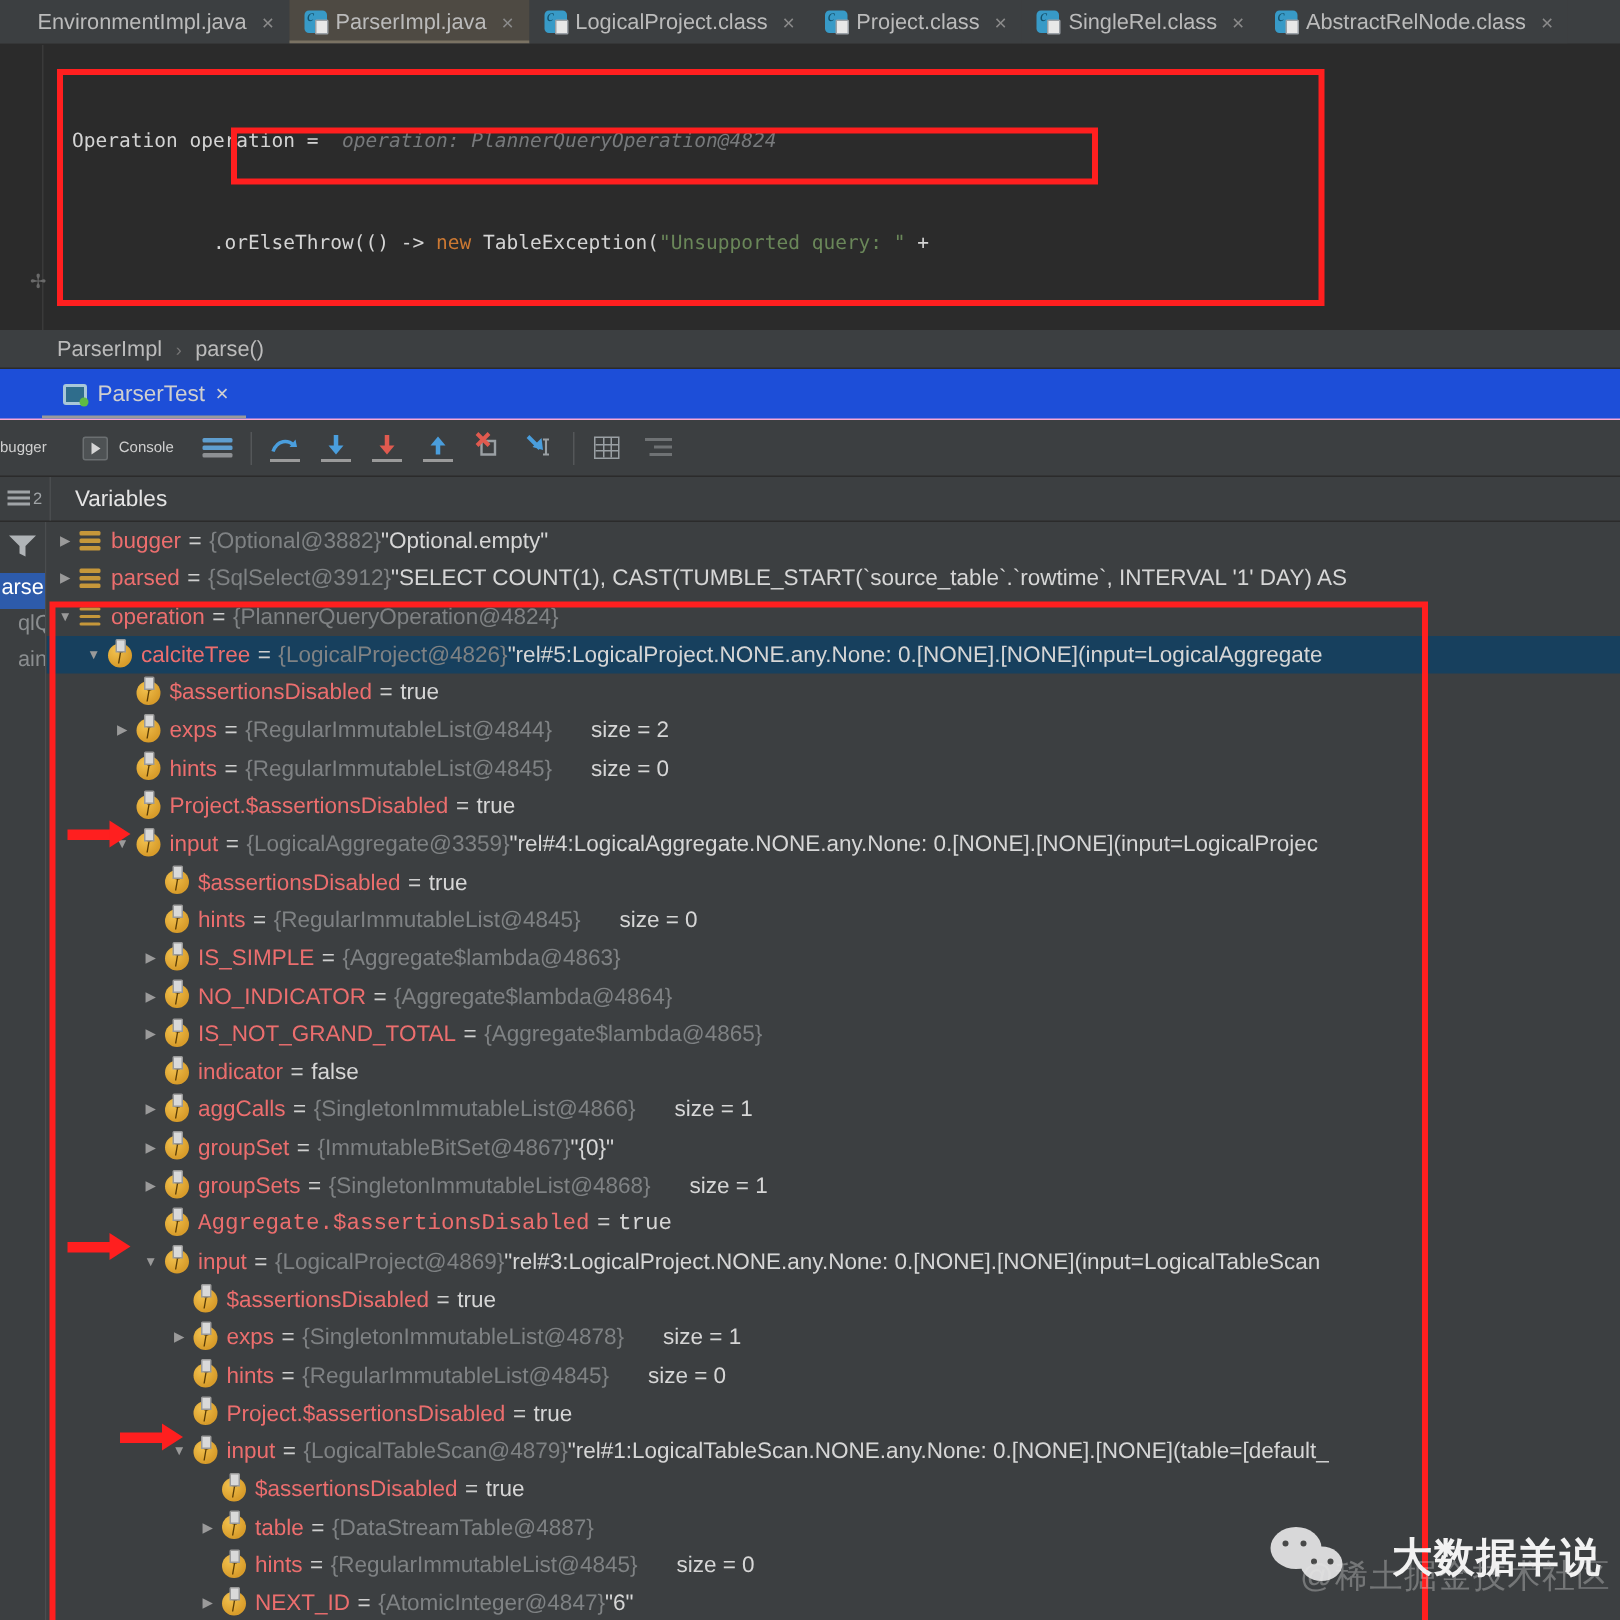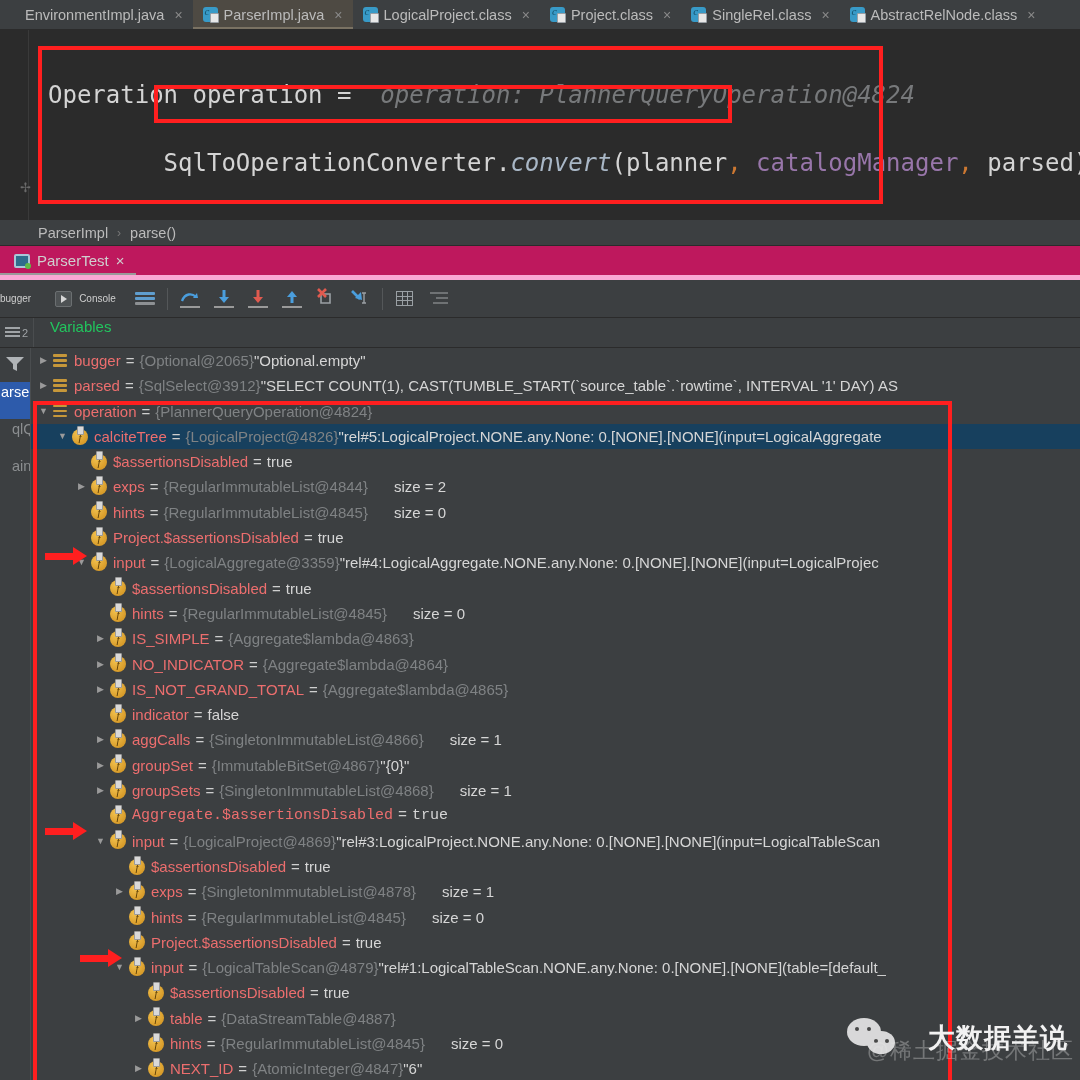--- a/index.html
+++ b/index.html
@@ -42,21 +42,21 @@
   
   .editor{
     height:190px; background:#2b2b2b; position:relative; overflow:hidden;
     padding:14px 0 0 0;
   }
   .gutterline{
     position:absolute; left:28px; top:0; bottom:0; width:1px; background:#3a3a3a;
   }
   .code{
     font-family:"DejaVu Sans Mono","Liberation Mono",monospace;
-    font-size:24px; line-height:34px; white-space:pre; color:#a9b7c6;
+    font-size:13px; line-height:34px; white-space:pre; color:#a9b7c6;
     padding-left:48px;
   }
   .code .ln{ display:block; height:34px; }
   .kw{ color:#cc7832; }
   .hint{ color:#77797b; font-style:italic; }
   .str{ color:#6a8759; }
   .meth{ color:#a9b7c6; font-style:italic; }
   .purple{ color:#9876aa; }
   .white{ color:#d4d4d4; }
   .foldarrow{ position:absolute; left:20px; top:150px; color:#6a6a6a; font-size:13px; }
@@ -64,22 +64,22 @@
   
   .breadcrumb{
     height:26px; background:#3c3f41; display:flex; align-items:center;
     padding-left:38px; gap:9px; font-size:14.5px; color:#bbbbbb;
     border-bottom:1px solid #2b2b2b;
   }
   .breadcrumb .sep{ color:#777; font-size:12px; }
 
   
   .runtab-row{
-    height:34px; background:#be185d; display:flex; align-items:center;
-    border-bottom:5px solid #f9a8d4; position:relative;
+    height:34px; background:#1d4ed8; display:flex; align-items:center;
+    border-bottom:1px solid #f9a8d4; position:relative;padding-left:28px;
   }
   .runtab{
     display:flex;align-items:center;gap:7px;padding:0 12px 0 14px;height:100%;
     font-size:15px;color:#cfcfcf; position:relative;
   }
   .runtab::after{ content:""; position:absolute;left:0;right:0;bottom:0;height:2px;background:#9a9a9a;}
   .runicon{
     width:16px;height:14px;border:2px solid #a8c7d8;border-radius:2px;
     background:#2f6d8c; position:relative; flex:0 0 auto;
   }
@@ -134,32 +134,32 @@
   }
   .framesbtn{
     width:34px;display:flex;align-items:center;justify-content:center;gap:2px;
     border-right:1px solid #4a4d4f;
   }
   .fr-lines{width:15px;height:11px;position:relative;}
   .fr-lines i{position:absolute;left:0;width:15px;height:2px;background:#a0a4a7;}
   .fr-lines i:nth-child(1){top:0}.fr-lines i:nth-child(2){top:4px}.fr-lines i:nth-child(3){top:8px}
   .framesbtn span{font-size:11px;color:#a0a4a7;}
   .varlabel{
-    padding:0 16px;display:flex;font-size:15px;color:#22c55e;position:relative;
+    padding:0 16px;display:flex;align-items:center;font-size:15px;color:#e5e5e5;position:relative;
   }
 
   
   .mainarea{ position:relative; height:742px; background:#3c3f41; display:flex; }
   .frames{
     width:31px; flex:0 0 31px; background:#3c3f41; position:relative;
     border-right:1px solid #4a4d4f; overflow:hidden; font-size:14px;
   }
   .filtericon{ margin:8px auto 10px auto; width:20px;height:16px; }
   .filtericon svg{display:block;}
-  .frame-item{ height:37px; line-height:21px; padding-left:1px; color:#b7b7b7; white-space:nowrap; font-size:14.5px;}
+  .frame-item{ height:24px; line-height:21px; padding-left:1px; color:#b7b7b7; white-space:nowrap; font-size:14.5px;}
   .frame-item.sel{ background:#2d5bab; color:#ffffff; }
   .frame-item.dim{ color:#8b8e90;padding-left:12px; }
 
   .vars{ flex:1; position:relative; overflow:hidden; background:#3c3f41; }
   .row{
     height:25.3px; display:flex; align-items:center; white-space:nowrap;
     font-size:15px; line-height:25.3px;
   }
   .row.hl{ background:#17405e; }
   .twisty{
@@ -250,21 +250,20 @@
       <span>AbstractRelNode.class</span>
       <span class="xclose">×</span>
     </div>
   </div>
 
 <div class="editor">
   <div class="gutterline"></div>
   <div class="foldarrow">✢</div>
   <div class="code">
 <span class="ln"><span class="white">Operation operation =</span>  <span class="hint">operation: PlannerQueryOperation@4824</span></span>
-<span class="ln">        <span class="white">SqlToOperationConverter.</span><span class="meth">convert</span><span class="white">(</span><span class="white">planner</span><span class="kw">, </span><span class="purple">catalogManager</span><span class="kw">, </span><span class="white">parsed</span><span class="white">)</span>  <span class="hint">pla</span></span>
 <span class="ln">            <span class="white">.orElseThrow(() -&gt; </span><span class="kw">new</span><span class="white"> TableException(</span><span class="str">"Unsupported query: "</span><span class="white"> +</span></span>
 
   </div>
 </div>
 
 <div class="breadcrumb">
   <span>ParserImpl</span>
   <span class="sep">›</span>
   <span>parse()</span>
 </div>
@@ -391,21 +390,21 @@
   <div class="vars" id="vars-list">
       <div class="row" style="padding-left: 6px;">
         <span class="twisty">▶</span>
         <span class="ic-local">
           <i></i>
           <i></i>
           <i></i>
         </span>
         <span class="vname">bugger</span>
         <span class="veq">=</span>
-        <span class="vtype">{Optional@2065}</span>
+        <span class="vtype">{Optional@3882}</span>
         <span class="vval"> "Optional.empty"</span>
       </div>
       <div class="row" style="padding-left: 6px;">
         <span class="twisty">▶</span>
         <span class="ic-local">
           <i></i>
           <i></i>
           <i></i>
         </span>
         <span class="vname">parsed</span>

